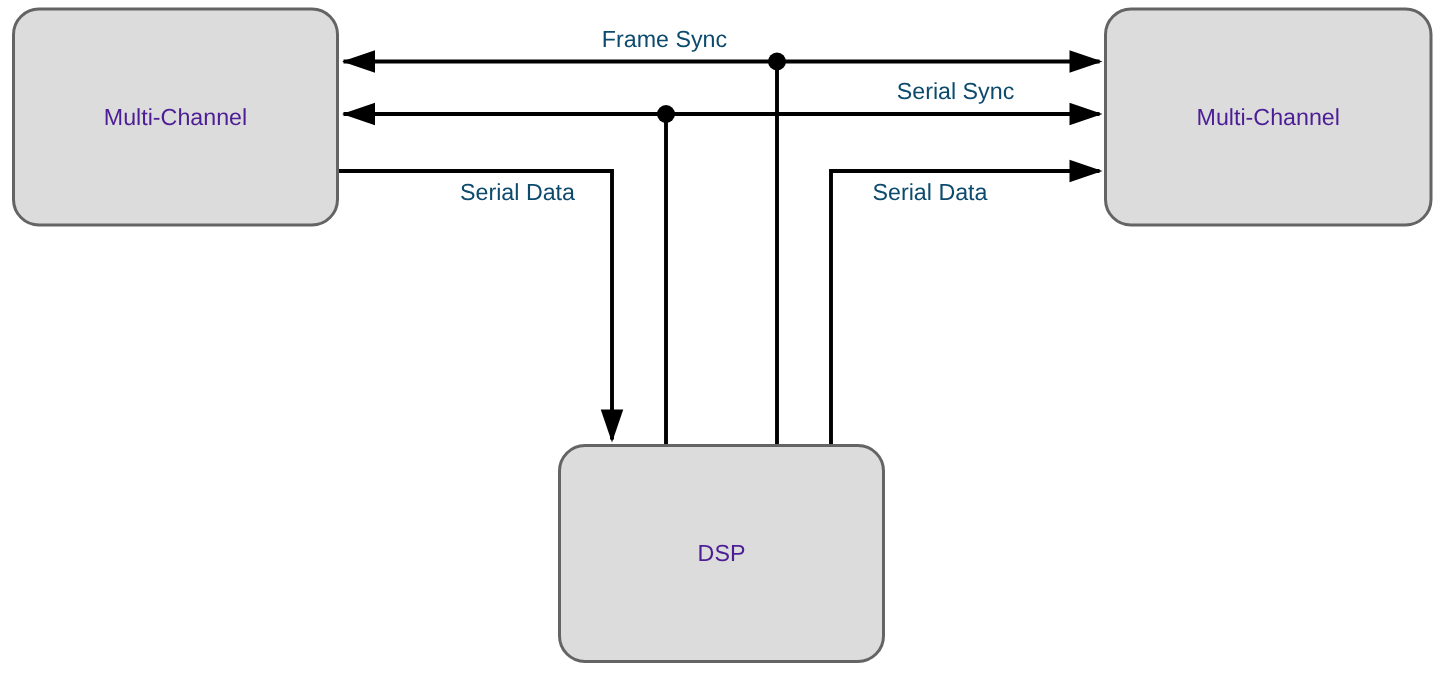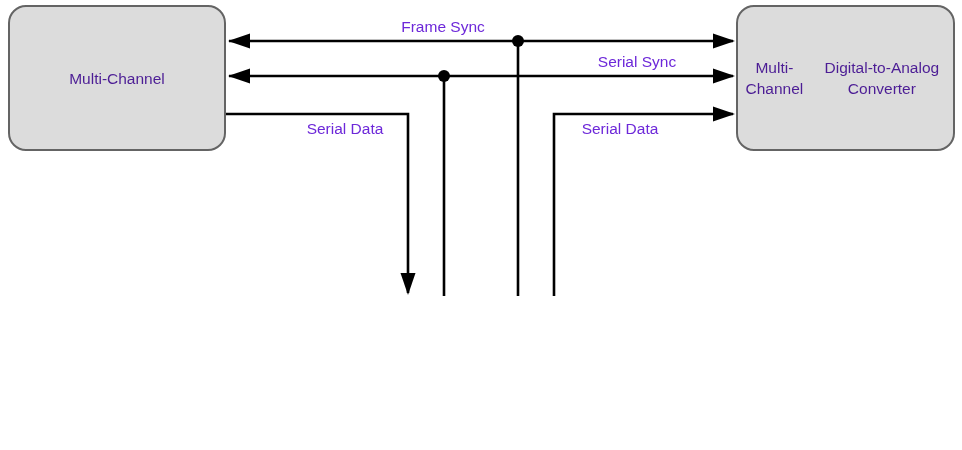--- a/index.html
+++ b/index.html
@@ -28,21 +28,21 @@
   }
   .block-adc { left: 8px;   top: 5px;   width: 218px; height: 146px; }
   .block-dac { left: 736px; top: 5px;   width: 219px; height: 146px; }
   .block-dsp { left: 372px; top: 296px; width: 218px; height: 146px; }
   .wire-layer { position: absolute; left: 0; top: 0; }
   .signal-label {
     position: absolute;
     transform: translateX(-50%);
     font-size: 15.5px;
     white-space: nowrap;
-    color: #6d28d9;
+    color: #0c4a6e;
   }
   .label-frame-sync   { left: 443px; top: 18px; }
   .label-serial-clock { left: 637px; top: 53px; }
   .label-serial-data-adc { left: 345px; top: 120px; }
   .label-serial-data-dac { left: 620px; top: 120px; }
 </style>
 </head>
 <body>
 
 <div class="canvas">
@@ -77,22 +77,24 @@
       <circle cx="444" cy="76" r="6"></circle>
     </g>
   </svg>
 
   <div class="block block-adc">
     <span>Multi-Channel</span>
   </div>
 
   <div class="block block-dac">
     <span>Multi-Channel</span>
-    <span>Digital-to-Analog Converter</span>
   </div>
 
+  <div class="block block-dsp">
+    <span>DSP</span>
+  </div>
 
   <div class="signal-label label-frame-sync">Frame Sync</div>
   <div class="signal-label label-serial-clock">Serial Sync</div>
   <div class="signal-label label-serial-data-adc">Serial Data</div>
   <div class="signal-label label-serial-data-dac">Serial Data</div>
 
 </div>
 
 </body></html>

